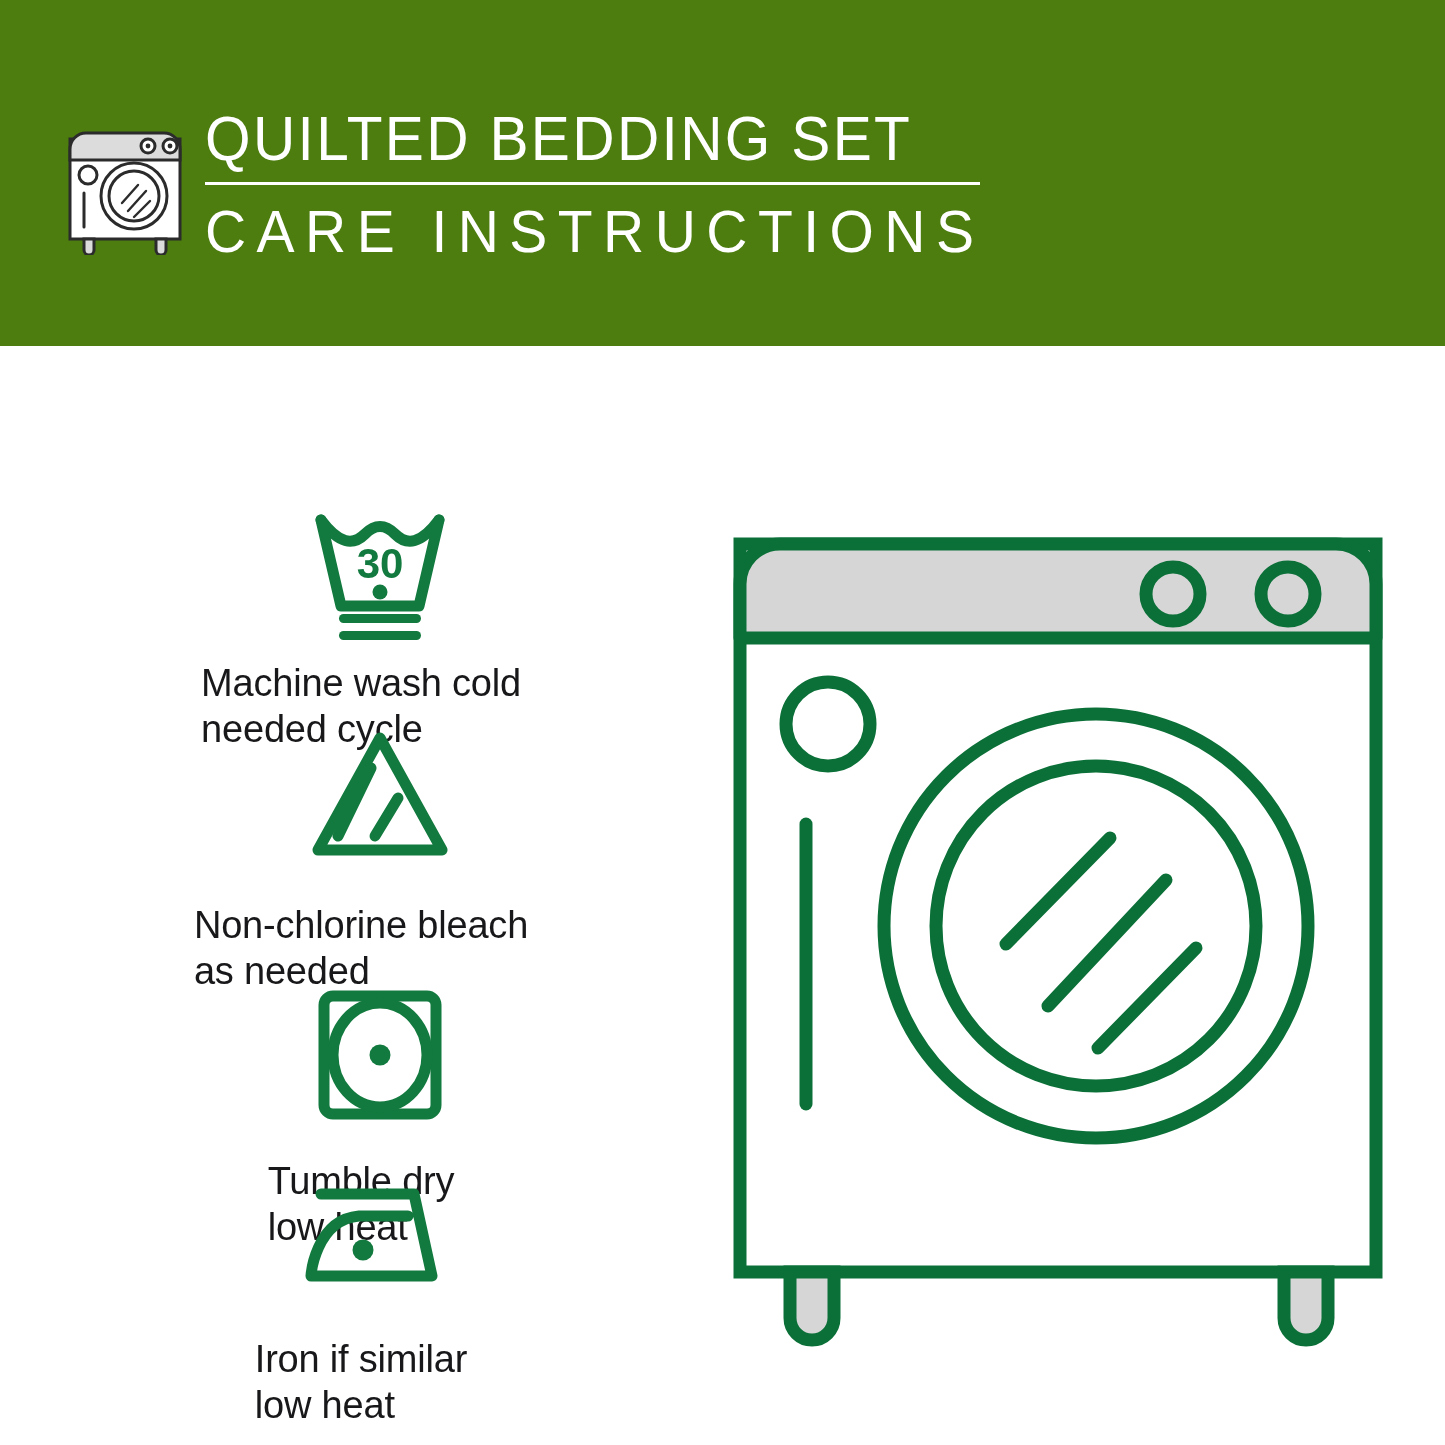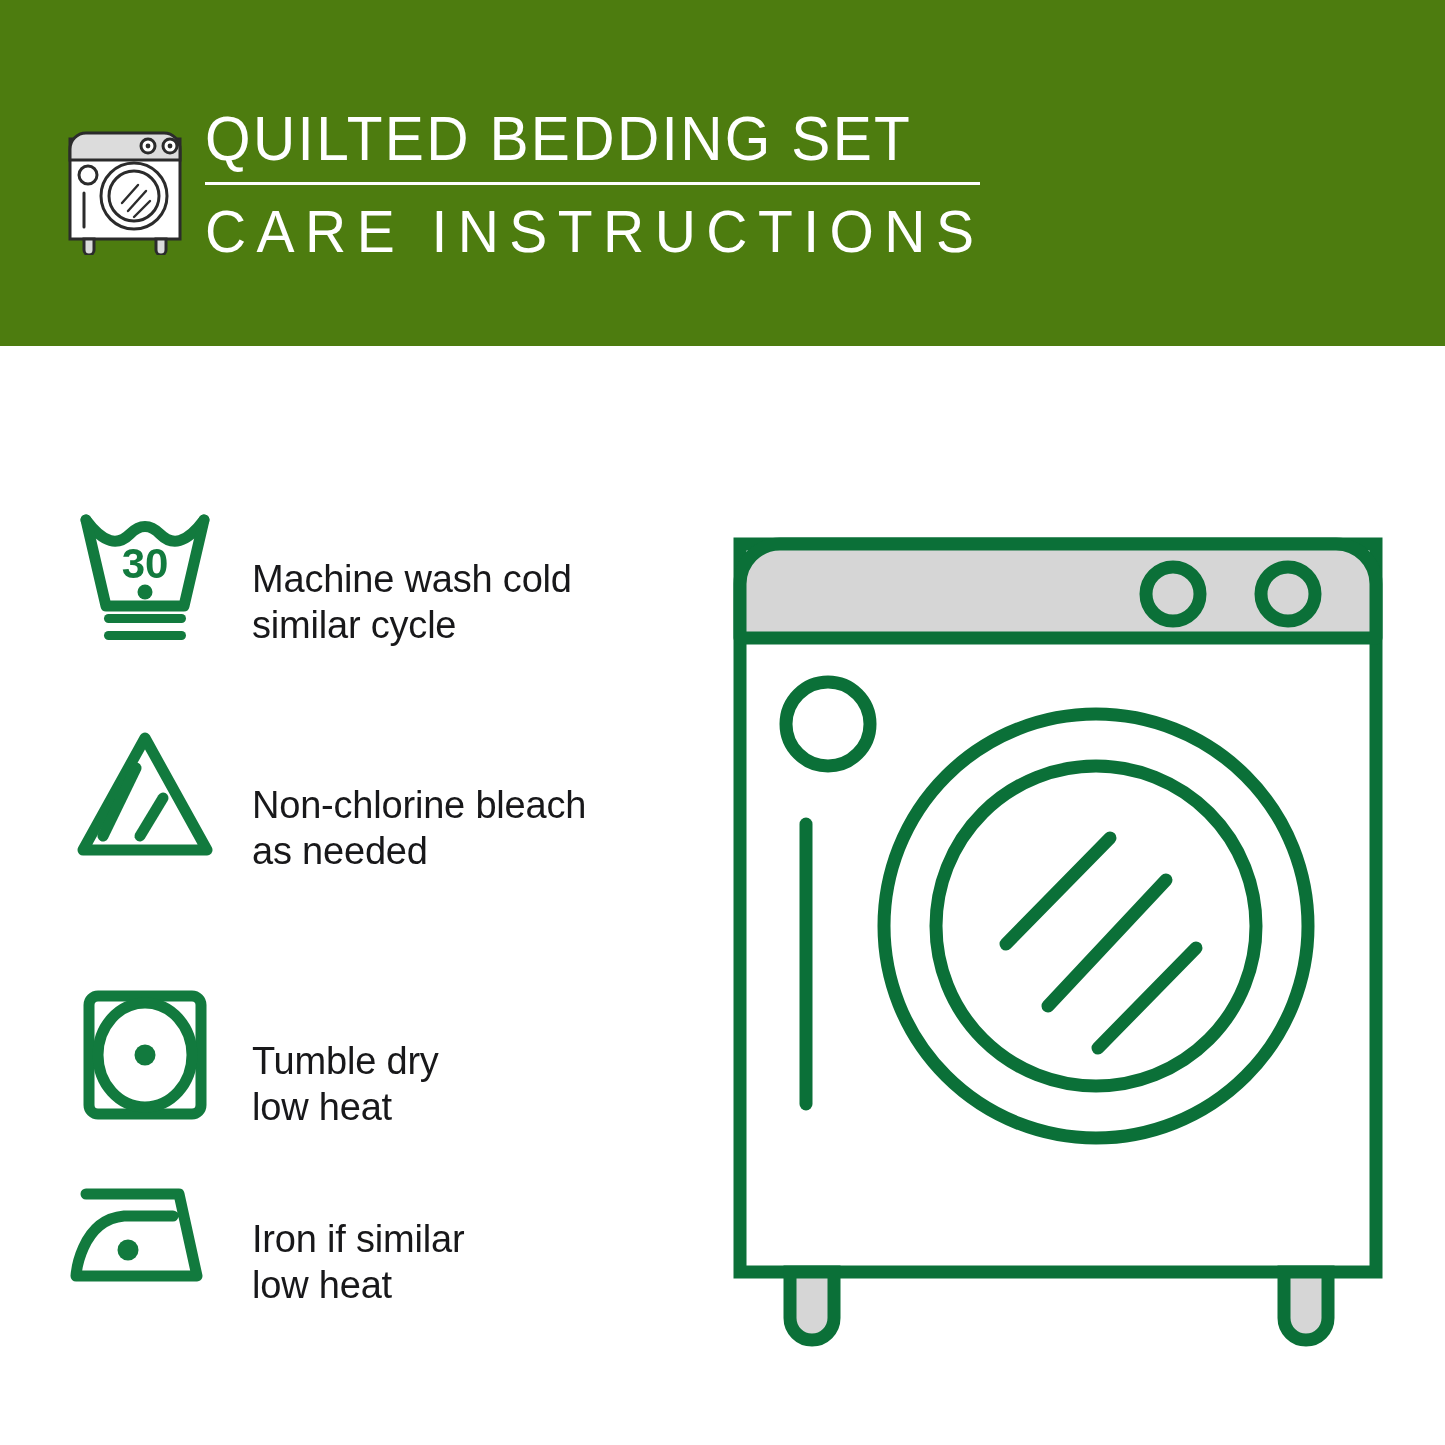--- a/index.html
+++ b/index.html
@@ -69,21 +69,22 @@
     position: absolute;
     left: 0; top: 346px;
     width: 700px;
     height: 1099px;
   }
   .care-item {
     position: absolute;
     left: 0;
     width: 700px;
     display: flex;
-    align-items: flex-end;
+    align-items: center;
+    flex-direction: column;
   }
   .care-symbol {
     flex: 0 0 auto;
     width: 170px;
     margin-left: 60px;
     display: flex;
     justify-content: center;
     align-items: flex-start;
   }
   .care-text {
@@ -167,21 +168,21 @@
 
           <text x="75" y="80" text-anchor="middle" font-family="Liberation Sans, sans-serif" font-size="42" font-weight="700" fill="#127a3e">30</text>
           <circle cx="75" cy="94" r="7.5" fill="#127a3e"></circle>
 
           <rect x="34" y="116" width="82" height="9" rx="4.5" fill="#127a3e"></rect>
           <rect x="34" y="133" width="82" height="9" rx="4.5" fill="#127a3e"></rect>
         </svg>
       </div>
       <div class="care-text">
         <span class="line">Machine wash cold</span>
-        <span class="line">similar cycle</span>
+        <span class="line">needed cycle</span>
       </div>
     </div>
 
     <div class="care-item" id="care-item-1">
       <div class="care-symbol">
         <svg viewBox="0 0 150 150" width="150" height="150" aria-hidden="true">
           <path d="M75 14 L137 126 L13 126 Z" fill="none" stroke="#127a3e" stroke-width="11" stroke-linejoin="round"></path>
           <line x1="66" y1="44" x2="33" y2="112" stroke="#127a3e" stroke-width="11" stroke-linecap="round"></line>
           <line x1="93" y1="74" x2="70" y2="112" stroke="#127a3e" stroke-width="11" stroke-linecap="round"></line>
         </svg>

